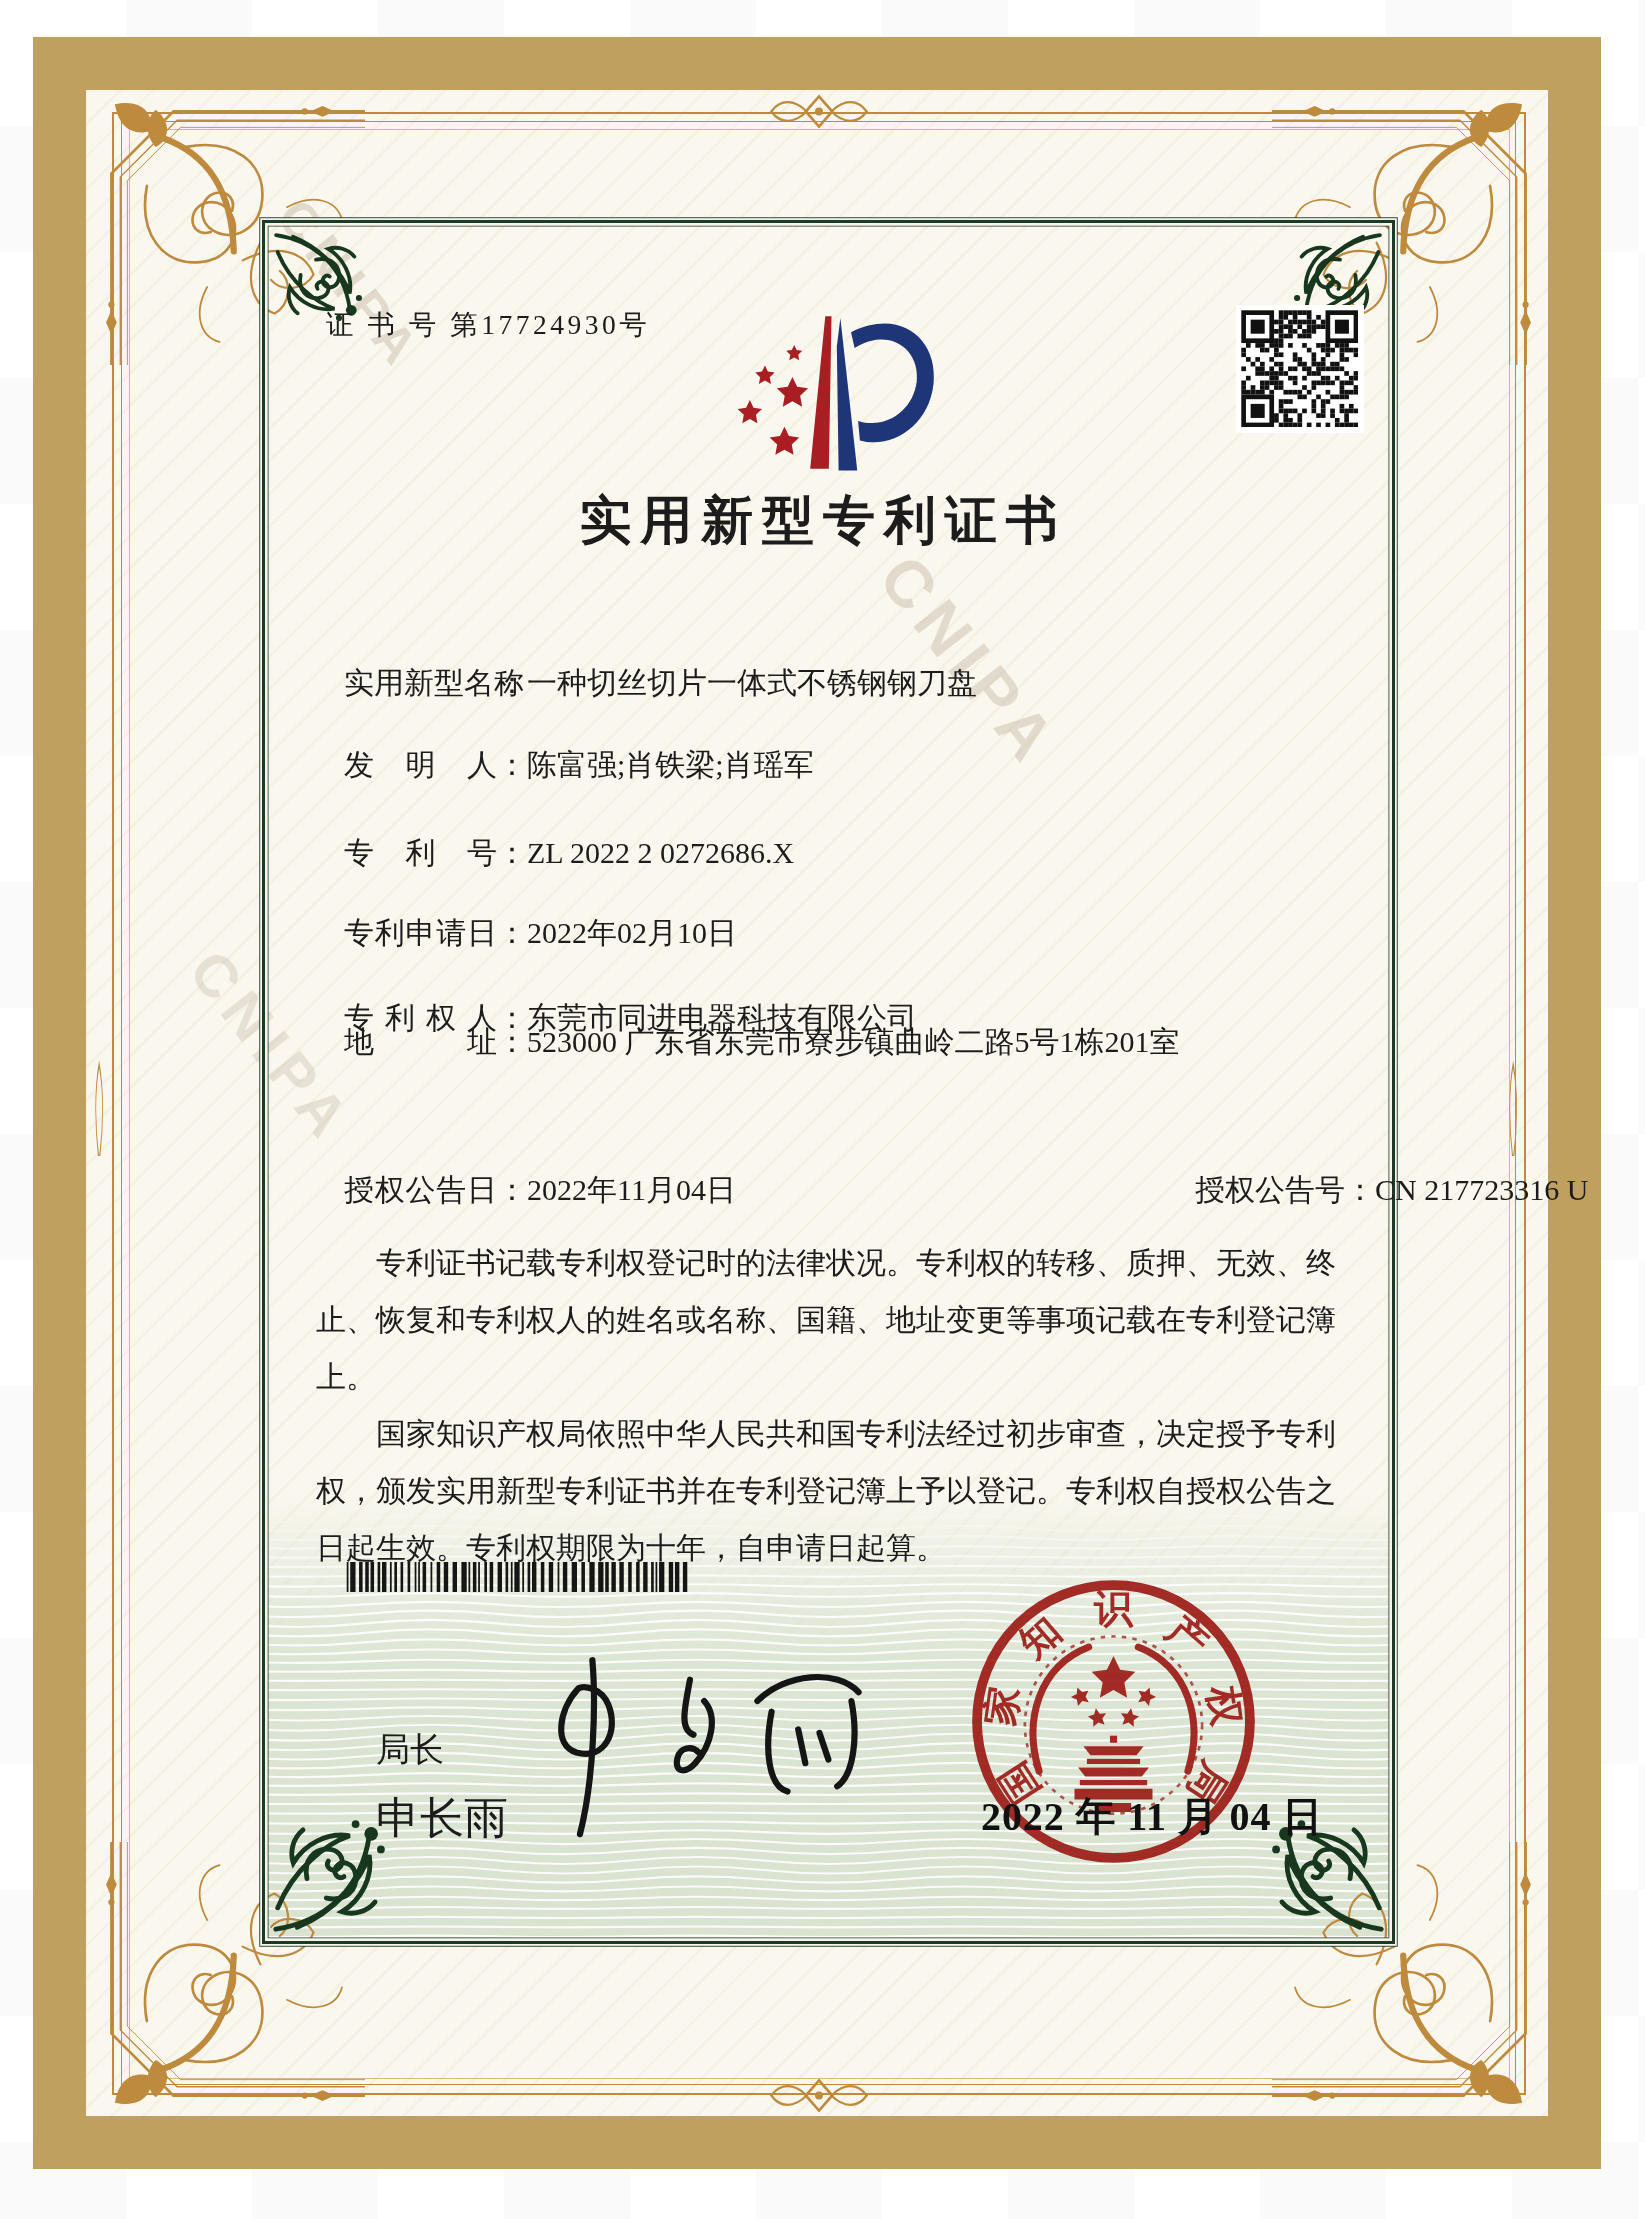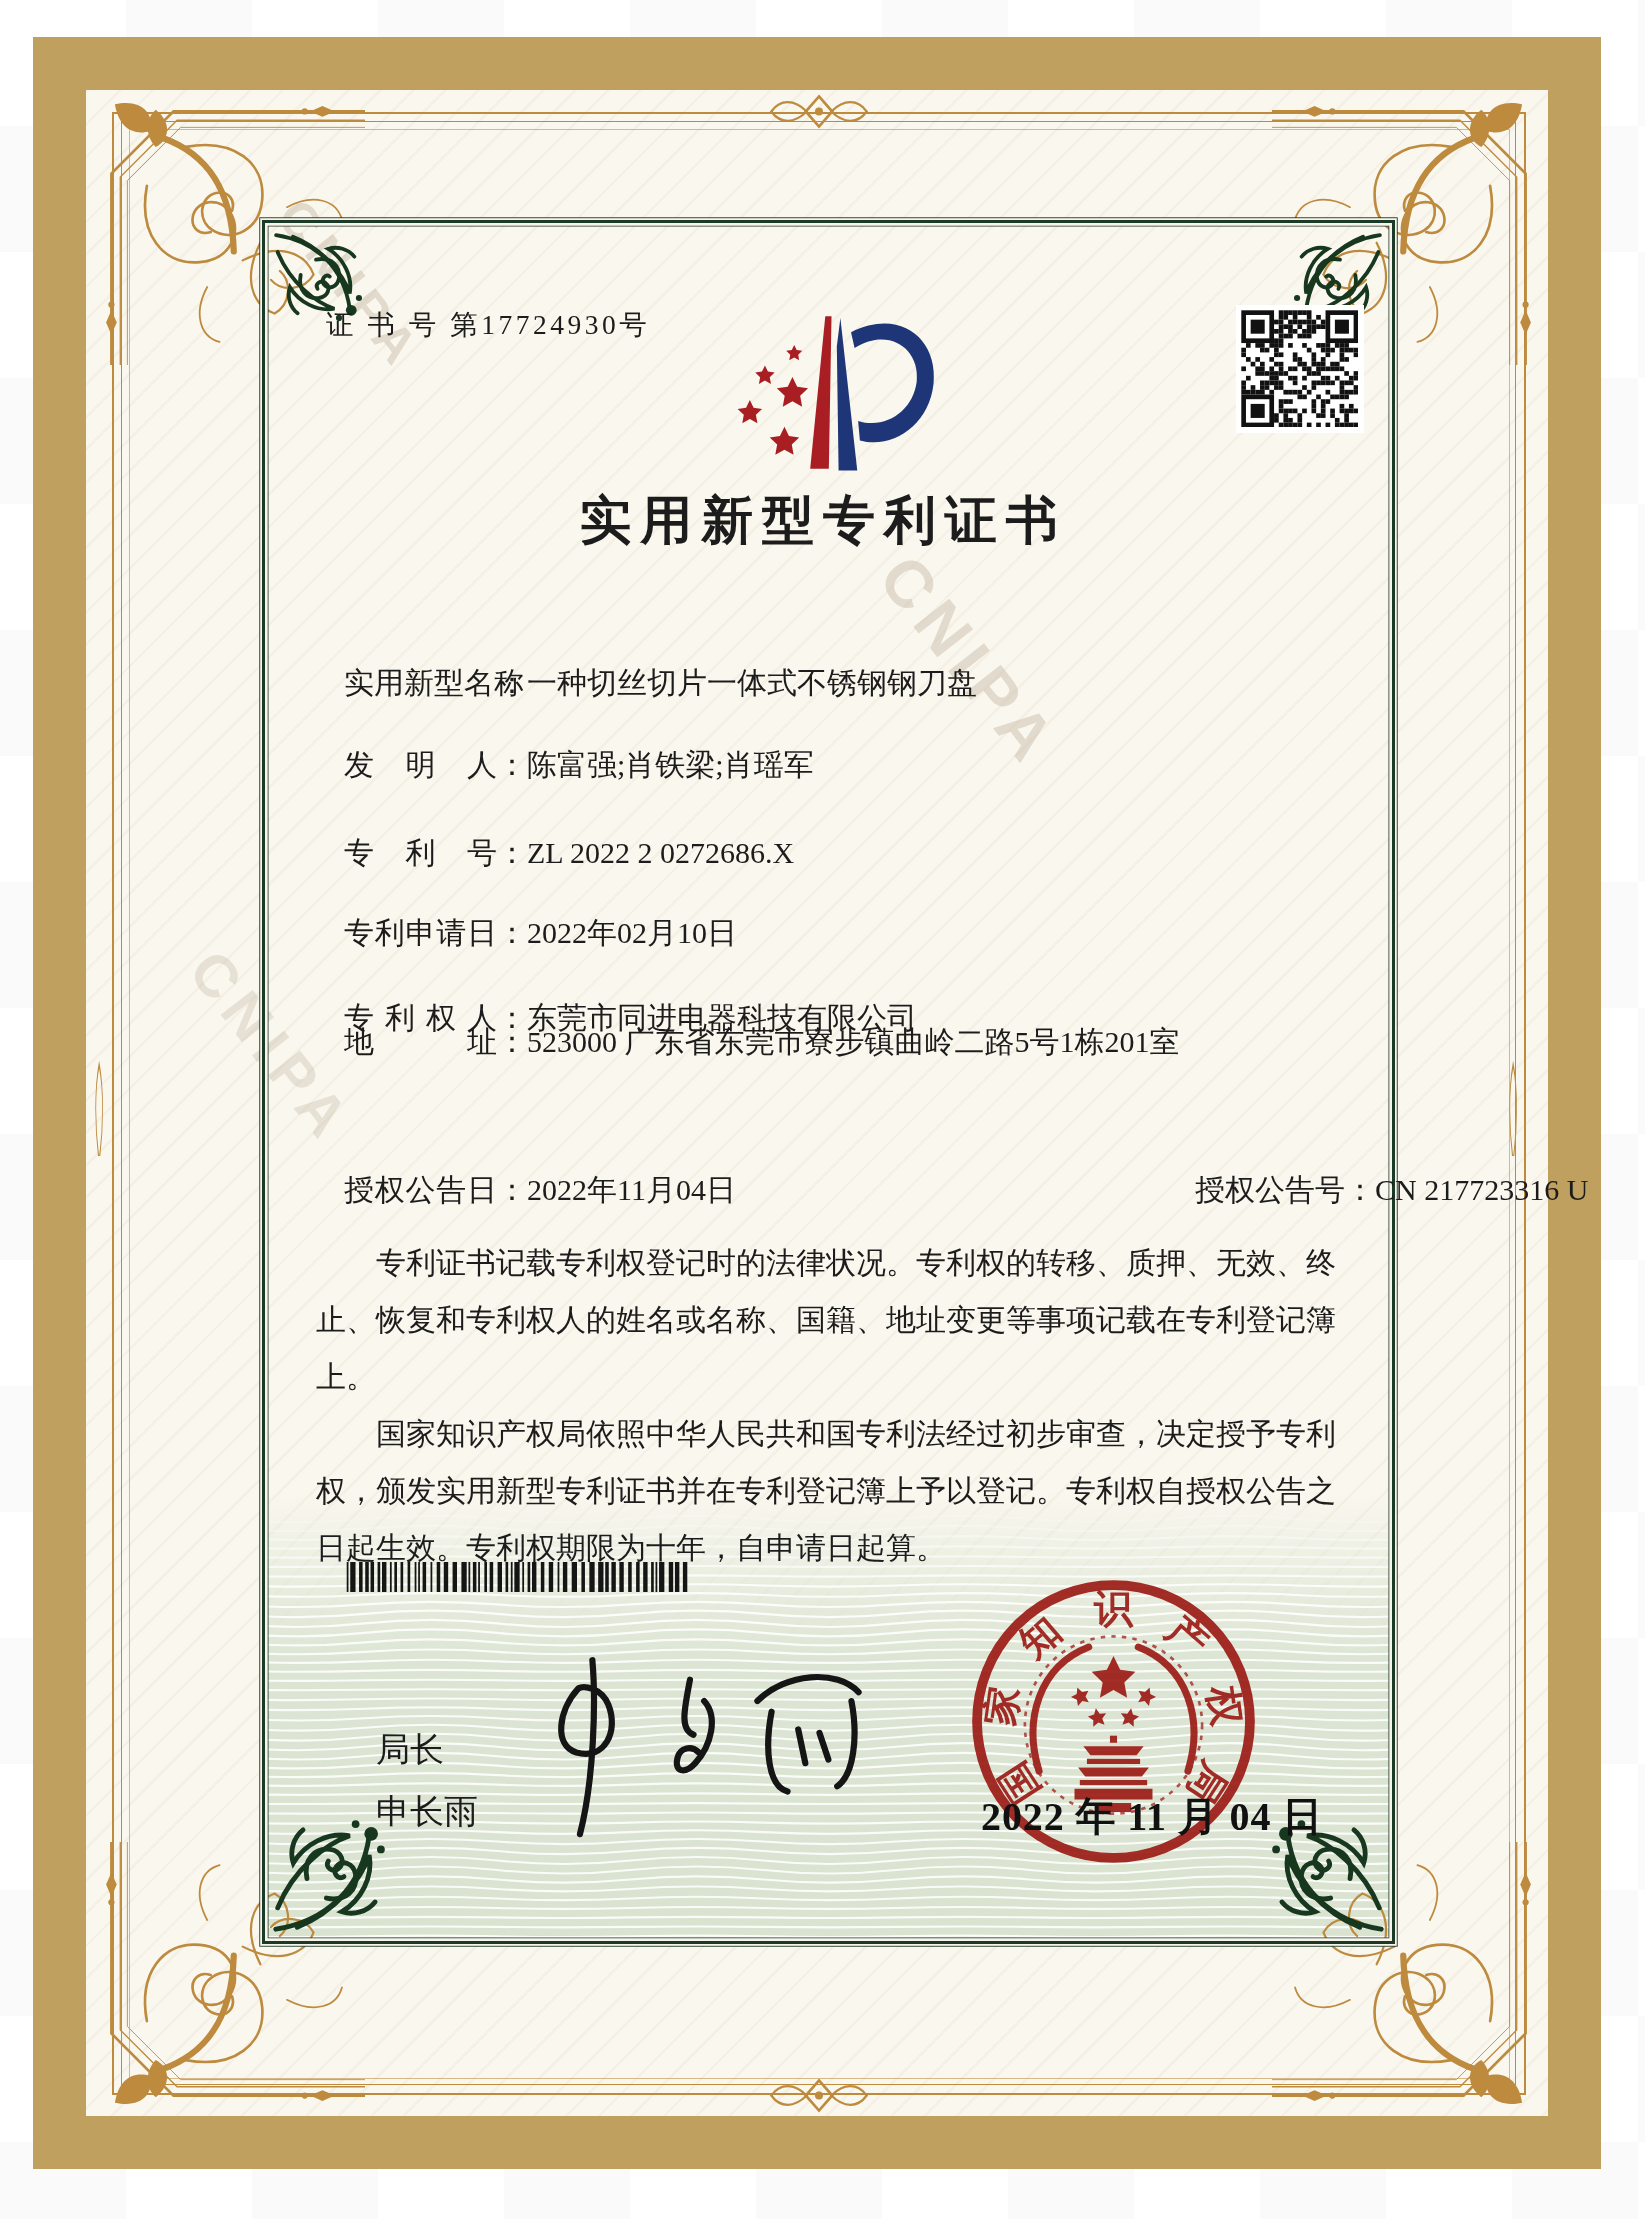--- a/index.html
+++ b/index.html
@@ -43,21 +43,21 @@
   .frow{position:absolute;left:344px;font-size:30px;z-index:4;white-space:nowrap;}
   .flabel{display:inline-block;width:153px;text-align:justify;text-align-last:justify;vertical-align:top;}
   .fcolon{display:inline-block;width:30px;}
   .fvalue{display:inline-block;}
   .grant2{position:absolute;left:851px;top:0;font-size:30px;white-space:nowrap;}
   .paras{position:absolute;left:316px;top:1234px;width:1029px;font-size:30px;line-height:57px;z-index:4;}
   .paras p{margin:0;text-indent:2em;}
   .barcode{position:absolute;left:346px;top:1562px;z-index:4;}
   .qr{position:absolute;left:1236px;top:305px;z-index:4;background:#fff;padding:5.3px;}
   .director-title{position:absolute;left:376px;top:1727px;font-size:34px;z-index:5;}
-  .director-name{position:absolute;left:376px;top:1789px;font-size:34px;z-index:5;}
+  .director-name{position:absolute;left:376px;top:1789px;font-size:44px;z-index:5;}
   .sig{position:absolute;left:493px;top:1646px;z-index:5;}
   .seal{position:absolute;left:954px;top:1562px;z-index:6;opacity:.92;}
   .sealdate{position:absolute;left:981px;top:1789px;width:284px;font-size:40px;font-weight:700;letter-spacing:0.9px;color:#111;z-index:7;white-space:nowrap;}
   .footer{position:absolute;left:266px;top:1887px;width:1126px;text-align:center;font-size:26.6px;letter-spacing:3.5px;z-index:5;}
   .logo{position:absolute;left:725px;top:293px;z-index:4;}
 </style>
 </head>
 <body>
 
 <div class="stage">

